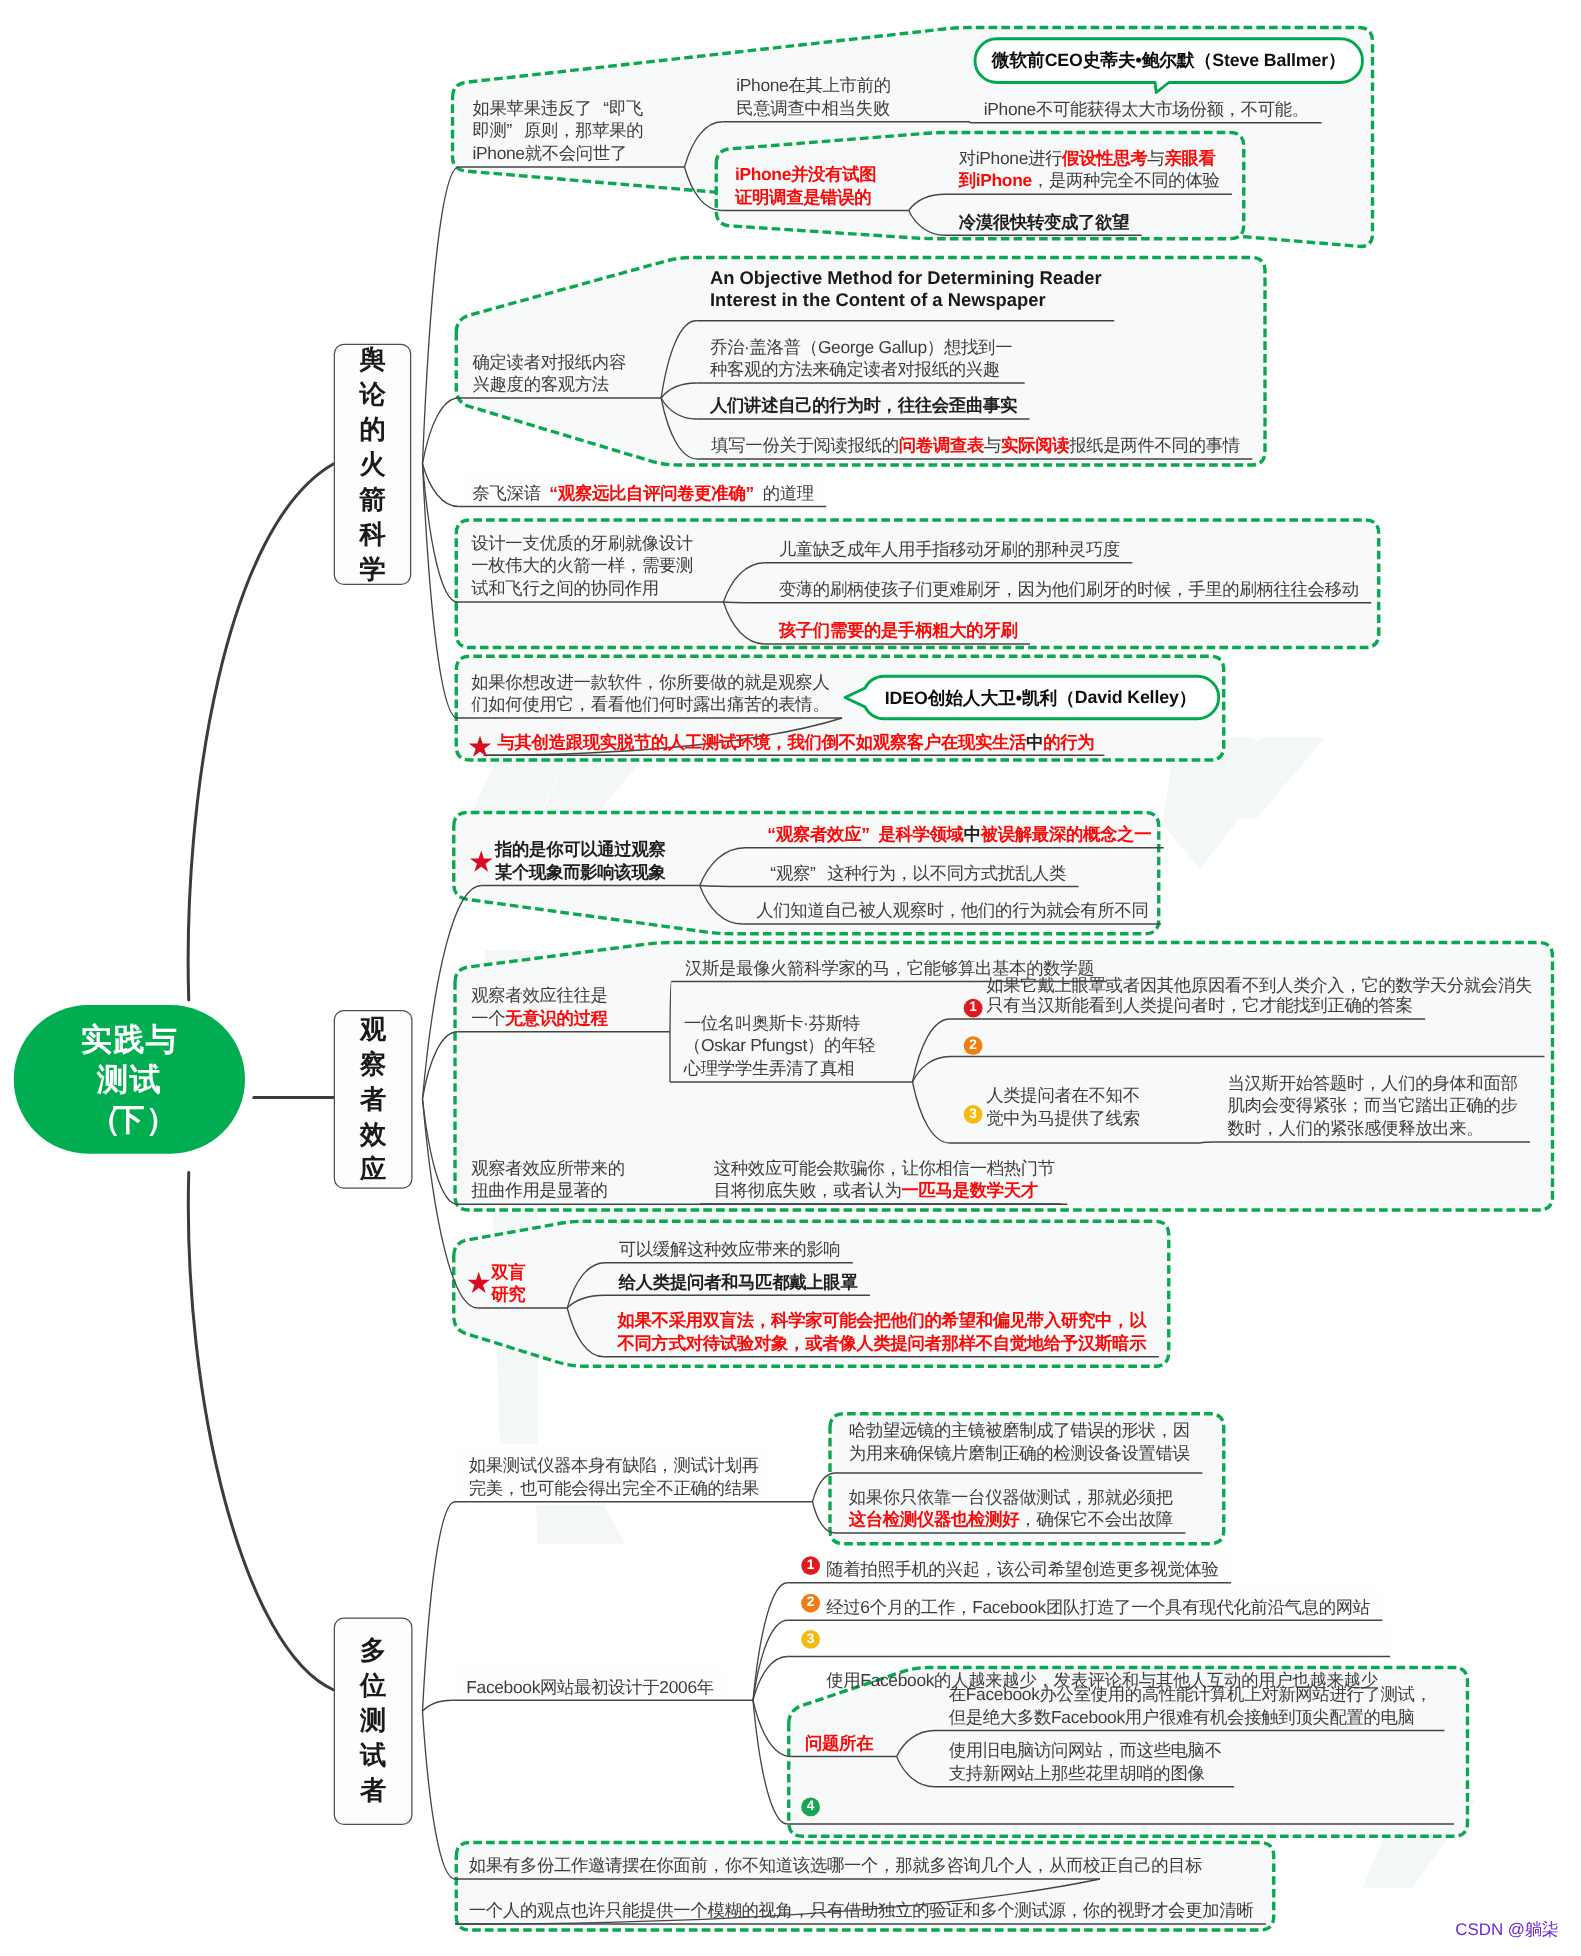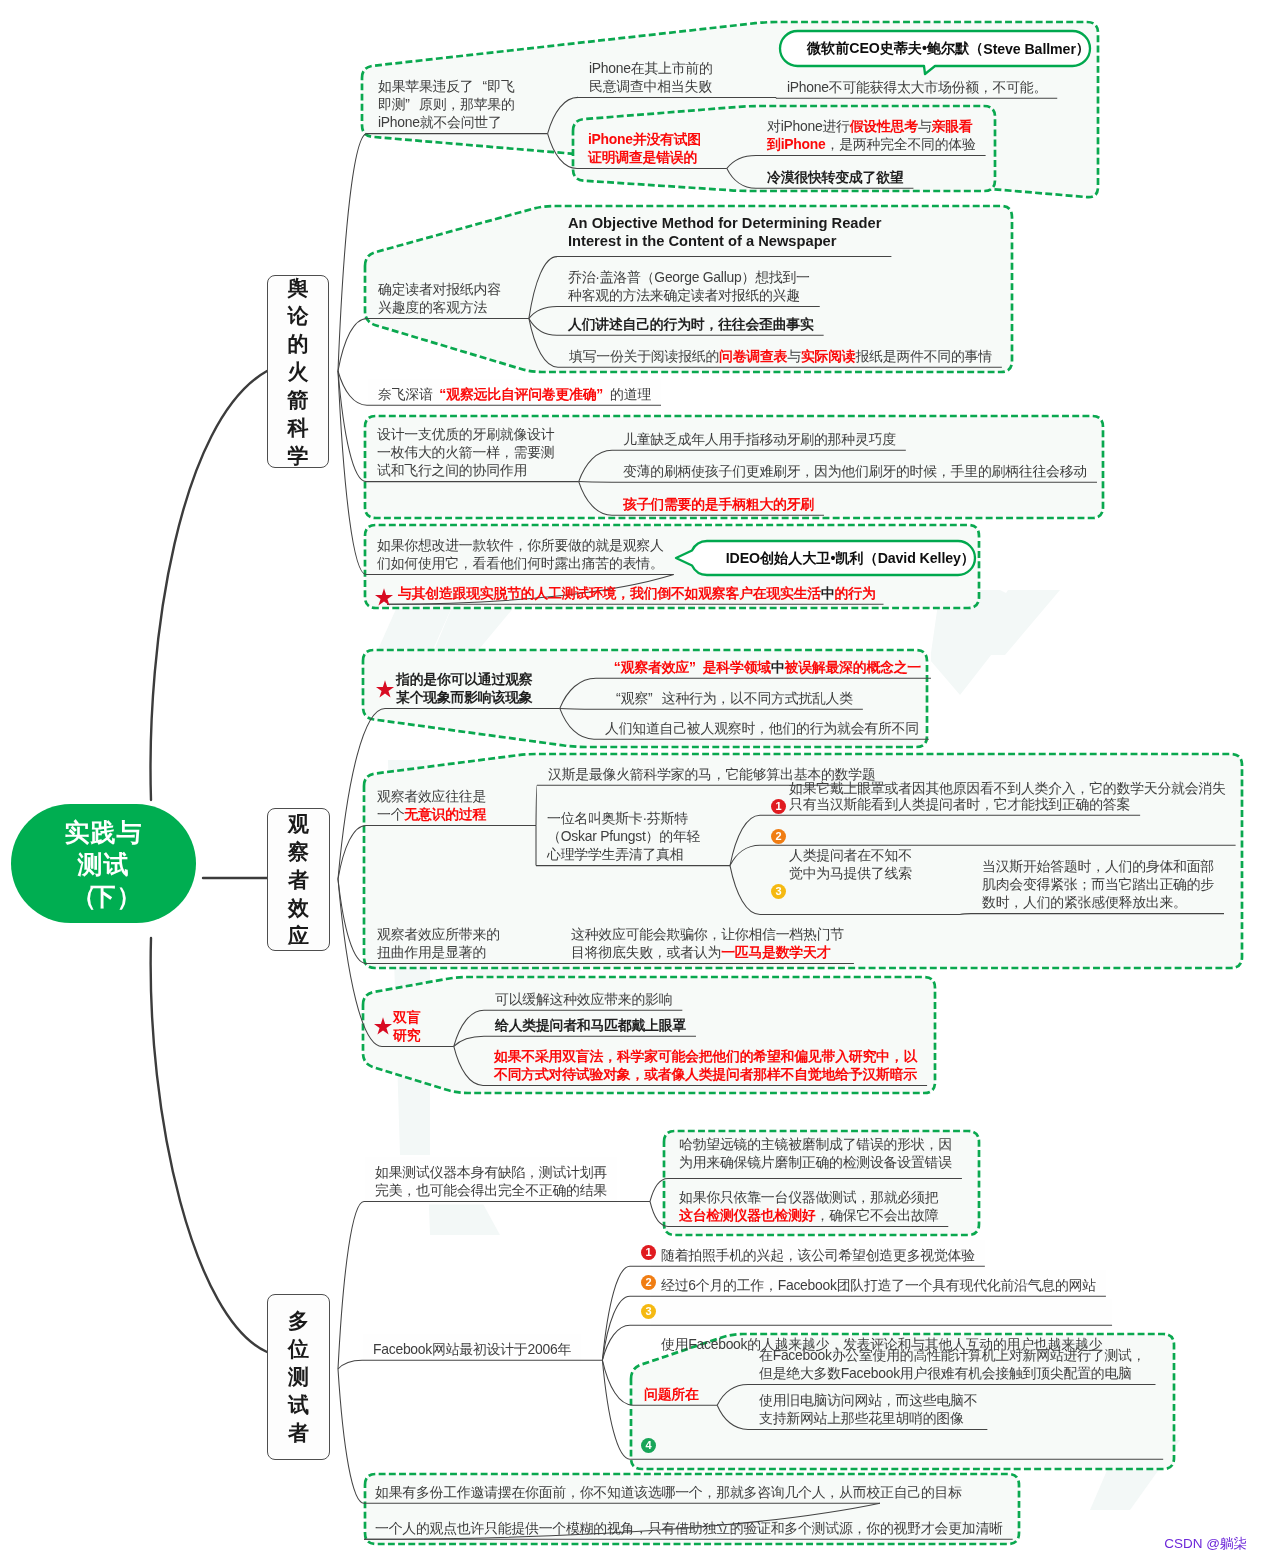--- a/index.html
+++ b/index.html
@@ -26,21 +26,21 @@
   .root .fw{width:19px;}
   .root{position:absolute;border-radius:66px;background:#00ae51;color:#fff;
         font-weight:bold;font-size:25px;line-height:32px;text-align:center;
         display:flex;align-items:center;justify-content:center;letter-spacing:1px;z-index:4}
   .branchbox{position:absolute;border:1.7px solid #4e4e4e;border-radius:8px;background:#fdfdfd;
         font-weight:bold;font-size:21px;color:#1a1a1a;z-index:4;
         display:flex;flex-direction:column;align-items:center;justify-content:center;}
   .branchbox i{font-style:normal;display:block;}
   .callout{position:absolute;background:transparent;font-family:"Liberation Sans",sans-serif;
         font-weight:bold;font-size:14.2px;letter-spacing:-0.1px;color:#0e0e0e;display:flex;align-items:center;
-        justify-content:flex-end;white-space:pre;z-index:5}
+        justify-content:center;white-space:pre;z-index:5}
   .callout .fw{width:14.2px;}
   .wm{position:absolute;right:18px;bottom:12px;color:#6d28d9;font-size:13.5px;z-index:5}
   .star{position:absolute;z-index:4;}
   .num{display:inline-block;border-radius:50%;color:#fff;font-weight:bold;font-size:11px;
        width:15px;height:15px;line-height:15px;text-align:center;
        font-family:"Liberation Sans",sans-serif;}
 </style>
 </head>
 <body>
 
@@ -292,21 +292,21 @@
       <div class="tnode" style="left: 607px; top: 657.5px;"><span class="r"><i class="fw fwl">“</i>观察者效应<i class="fw fwr">”</i>是科学领域</span><span class="k">中</span><span class="r">被误解最深的概念之一</span></div>
       <div class="tnode" style="left: 607px; top: 688.5px;"><i class="fw fwl">“</i>观察<i class="fw fwr">”</i>这种行为<i class="fw fwr">，</i>以不同方式扰乱人类</div>
       <div class="tnode" style="left: 605px; top: 718.5px;">人们知道自己被人观察时<i class="fw fwr">，</i>他们的行为就会有所不同</div>
       <div class="tnode" style="left: 377px; top: 786.5px;">观察者效应往往是<br>一个<span class="r">无意识的过程</span></div>
       <div class="tnode" style="left: 548px; top: 764.5px;">汉斯是最像火箭科学家的马<i class="fw fwr">，</i>它能够算出基本的数学题</div>
       <div class="tnode" style="left: 547px; top: 808.5px;">一位名叫奥斯卡·芬斯特<br><i class="fw fwl">（</i>Oskar Pfungst<i class="fw fwr">）</i>的年轻<br>心理学学生弄清了真相</div>
       <div class="tnode" style="left: 789px; top: 794.5px;">只有当汉斯能看到人类提问者时<i class="fw fwr">，</i>它才能找到正确的答案</div>
       <div class="num" style="position: absolute; left: 771px; top: 799px; background: rgb(224, 27, 32);">1</div>
       <div class="tnode" style="left: 789px; top: 779px;">如果它戴上眼罩或者因其他原因看不到人类介入<i class="fw fwr">，</i>它的数学天分就会消失</div>
       <div class="num" style="position: absolute; left: 771px; top: 829px; background: rgb(240, 125, 19);">2</div>
-      <div class="tnode" style="left: 789px; top: 846px;">人类提问者在不知不<br>觉中为马提供了线索</div>
+      <div class="tnode" style="left: 789px; top: 867px;">人类提问者在不知不<br>觉中为马提供了线索</div>
       <div class="num" style="position: absolute; left: 771px; top: 884px; background: rgb(245, 185, 18);">3</div>
       <div class="tnode" style="left: 982px; top: 856.5px;">当汉斯开始答题时<i class="fw fwr">，</i>人们的身体和面部<br>肌肉会变得紧张<i class="fw fwr">；</i>而当它踏出正确的步<br>数时<i class="fw fwr">，</i>人们的紧张感便释放出来<i class="fw fwr">。</i></div>
       <div class="tnode" style="left: 377px; top: 924.5px;">观察者效应所带来的<br>扭曲作用是显著的</div>
       <div class="tnode" style="left: 571px; top: 924.5px;">这种效应可能会欺骗你<i class="fw fwr">，</i>让你相信一档热门节<br>目将彻底失败<i class="fw fwr">，</i>或者认为<span class="r">一匹马是数学天才</span></div>
       <div class="tnode" style="left: 393px; top: 1007.5px;"><span class="r">双盲</span><br><span class="r">研究</span></div>
       <div class="star" style="left: 374px; top: 1017px;"><svg width="18" height="18" viewBox="0 0 100 96">
           <path fill="#d80b22" d="M50 0 61.8 36.3 100 36.3 69.1 58.7 80.9 95 50 72.6 19.1 95 30.9 58.7 0 36.3 38.2 36.3Z"></path>
         </svg></div>
       <div class="tnode" style="left: 495px; top: 989.5px;">可以缓解这种效应带来的影响</div>
       <div class="tnode" style="left: 495px; top: 1015.5px;"><span class="k">给人类提问者和马匹都戴上眼罩</span></div>

